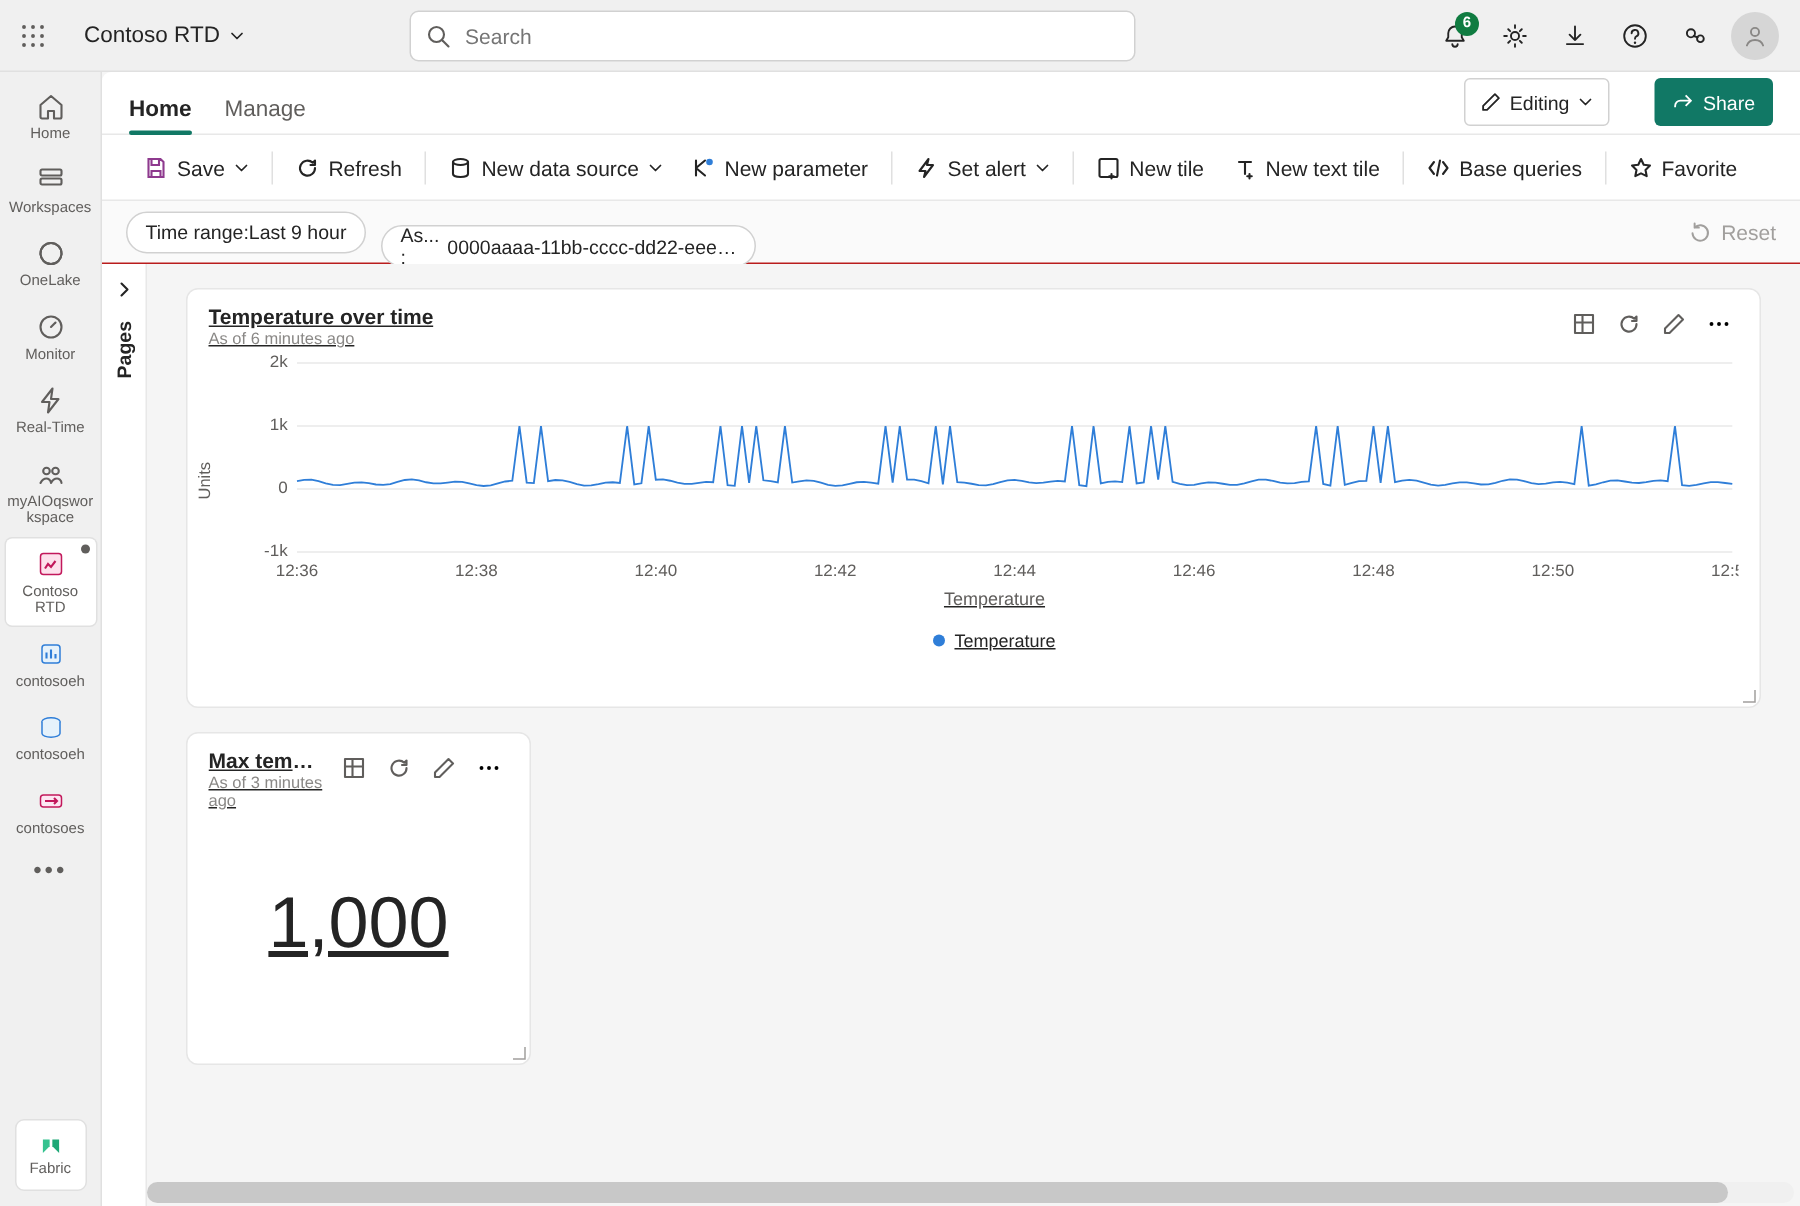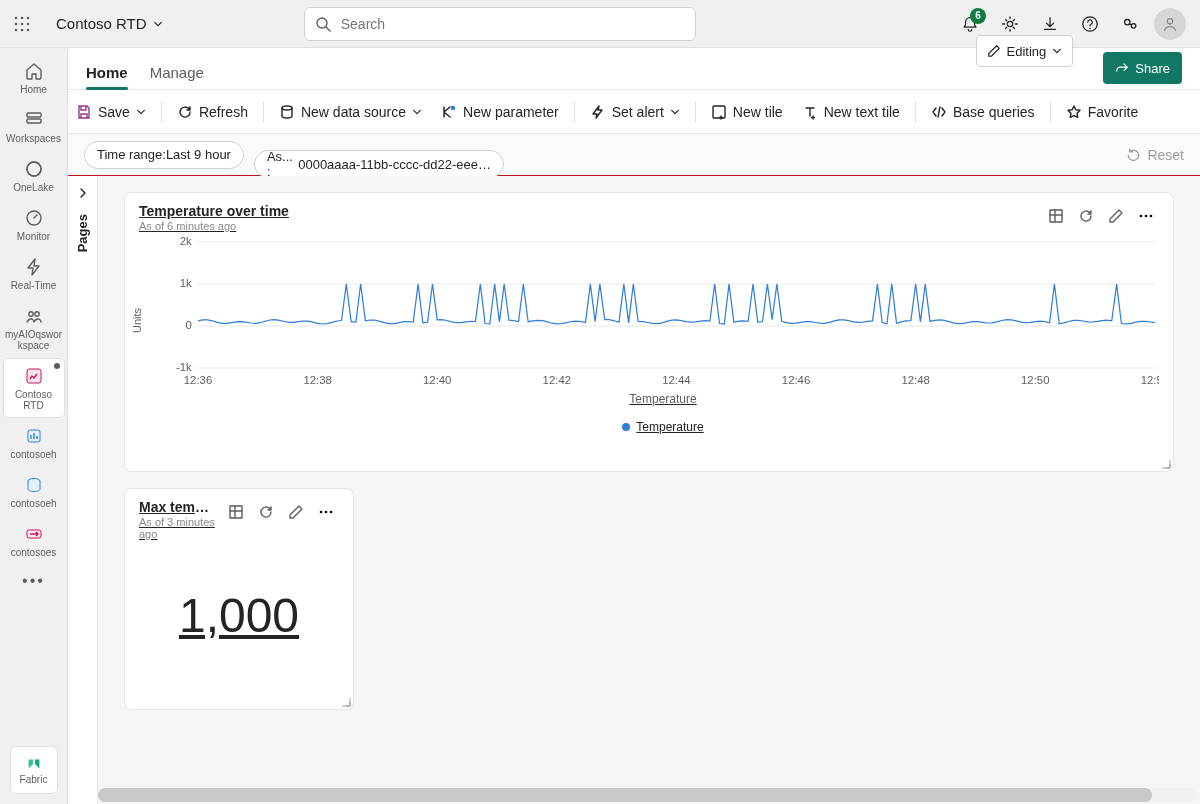--- a/index.html
+++ b/index.html
@@ -5,21 +5,21 @@
   * { box-sizing: border-box; }
   html, body { margin:0; padding:0; height:100%; font-family: "Segoe UI", -apple-system, BlinkMacSystemFont, sans-serif; font-size:13px; color:#242424; background:#f5f5f5; }
   body { width:1200px; height:804px; overflow:hidden; position:relative; }
 
   
   .topbar { position:absolute; top:0; left:0; right:0; height:48px; background:#f0f0f0; display:flex; align-items:center; padding:0 12px 0 6px; gap:10px; border-bottom:1px solid #e0e0e0;}
   .waffle { width:32px; height:32px; display:flex; align-items:center; justify-content:center; border-radius:4px; cursor:pointer;}
   .waffle svg { width:16px; height:16px; fill:#605e5c;}
   .workspace-pick { display:flex; align-items:center; gap:6px; font-size:15px; font-weight:400; padding:4px 8px; border-radius:4px; cursor:pointer;}
   .chev { width:10px; height:10px; }
-  .searchwrap { flex:0 0 auto; margin-left:auto; margin-right:auto; width:392px; }
+  .searchwrap { flex:0 0 auto; margin-left:auto; margin-right:auto; width:484px; }
   .searchbox { width:100%; height:34px; background:#fff; border:1px solid #d1d1d1; border-radius:6px; display:flex; align-items:center; padding:0 10px; gap:8px; color:#605e5c;}
   .searchbox input { border:none; outline:none; flex:1; font-size:14px; background:transparent; color:#242424;}
   .top-right { display:flex; align-items:center; gap:4px; margin-left:auto;}
   .tbtn { width:36px; height:36px; display:flex; align-items:center; justify-content:center; border-radius:4px; cursor:pointer; position:relative;}
   .badge { position:absolute; top:2px; right:2px; min-width:16px; height:16px; padding:0 3px; border-radius:8px; background:#107c41; color:#fff; font-size:10px; font-weight:600; display:flex; align-items:center; justify-content:center;}
   .avatar { width:32px; height:32px; border-radius:50%; background:#d6d6d6; display:flex; align-items:center; justify-content:center; color:#8a8886;}
 
   
   .leftrail { position:absolute; top:48px; left:0; bottom:0; width:68px; background:#f0f0f0; border-right:1px solid #e0e0e0; display:flex; flex-direction:column; align-items:center; padding-top:6px; gap:2px;}
   .railitem { width:60px; display:flex; flex-direction:column; align-items:center; gap:2px; padding:6px 0 6px; border-radius:4px; cursor:pointer; position:relative;}
@@ -35,25 +35,25 @@
 
   
   .content { position:absolute; top:48px; left:68px; right:0; bottom:0; background:#fff; border-top-left-radius:6px; display:flex; flex-direction:column; }
 
   
   .tabrow { height:42px; display:flex; align-items:flex-end; padding:0 18px; gap:22px; border-bottom:1px solid #e8e8e8;}
   .tab { font-size:15px; padding-bottom:8px; cursor:pointer; color:#605e5c; position:relative;}
   .tab.active { color:#242424; font-weight:600;}
   .tab.active::after{content:""; position:absolute; left:0; right:0; bottom:-1px; height:3px; background:#117865; border-radius:2px;}
   .tabrow .spacer{flex:1;}
-  .edit-btn { height:32px; border:1px solid #d1d1d1; background:#fff; border-radius:4px; padding:0 10px; display:flex; align-items:center; gap:6px; font-size:13px; cursor:pointer; margin-bottom:22px;}
+  .edit-btn { height:32px; border:1px solid #d1d1d1; background:#fff; border-radius:4px; padding:0 10px; display:flex; align-items:center; gap:6px; font-size:13px; cursor:pointer; margin-bottom:5px;}
   .share-btn { height:32px; background:#117865; color:#fff; border-radius:4px; padding:0 12px; display:flex; align-items:center; gap:6px; font-size:13px; cursor:pointer; margin-bottom:5px; margin-left:8px;}
 
   
-  .toolbar { height:44px; display:flex; align-items:center; padding:0 0; gap:3px; border-bottom:1px solid #e8e8e8; flex-wrap:nowrap;}
+  .toolbar { height:44px; display:flex; align-items:center; padding:0 20px; gap:3px; border-bottom:1px solid #e8e8e8; flex-wrap:nowrap;}
   .tb-item { height:32px; padding:0 8px; display:flex; align-items:center; gap:6px; border-radius:4px; cursor:pointer; font-size:14px; color:#242424; white-space:nowrap;}
   .tb-sep { width:1px; height:22px; background:#e0e0e0; margin:0 4px;}
   .tb-ic{width:16px;height:16px;display:inline-flex;align-items:center;justify-content:center;}
 
   
   .filters { height:42px; display:flex; align-items:center; padding:0 16px; gap:10px; border-bottom:1px solid #b91c1c; background:#fafafa;}
   .pill { height:28px; padding:0 12px; border:1px solid #d1d1d1; background:#fff; border-radius:14px; display:flex; align-items:center; font-size:13px; cursor:pointer; max-width:260px;}
   .pill span.val{white-space:nowrap; overflow:hidden; text-overflow:ellipsis;}
   .filters .spacer{flex:1;}
   .resetbtn { display:flex; align-items:flex-end; gap:6px; color:#a19f9d; cursor:not-allowed; font-size:14px;}

